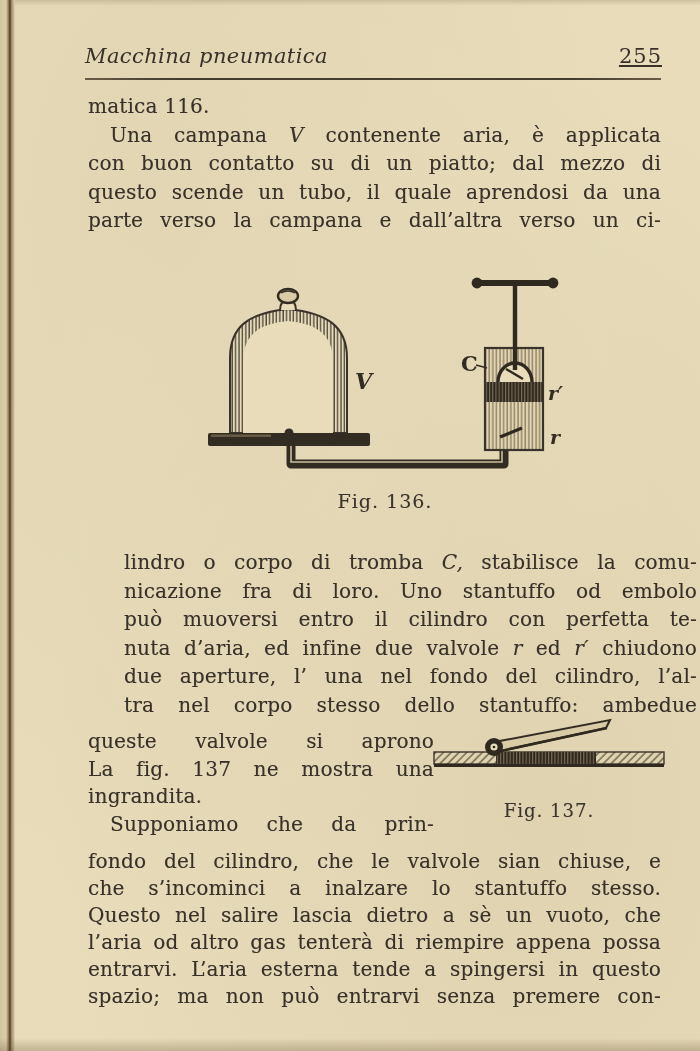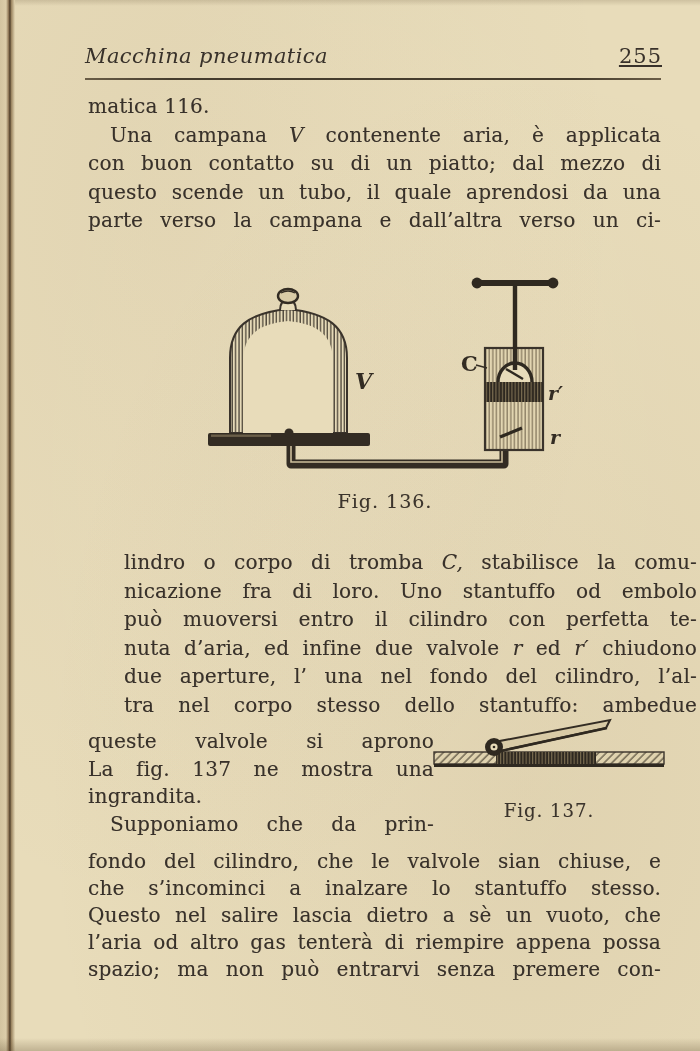--- a/index.html
+++ b/index.html
@@ -154,19 +154,20 @@
       <circle cx="62" cy="39" r="1.3" fill="#2f2920"></circle>
     </svg>
     <div class="figcap cap137">Fig. 137.</div>
   </div>
 
   <div class="textblock lines-27" style="top:828px;margin-top:20px;">
     <div class="tl">fondo del cilindro, che le valvole sian chiuse, e</div>
     <div class="tl">che s’incominci a inalzare lo stantuffo stesso.</div>
     <div class="tl">Questo nel salire lascia dietro a sè un vuoto, che</div>
     <div class="tl">l’aria od altro gas tenterà di riempire appena possa</div>
+    <div class="tl">entrarvi. L’aria esterna tende a spingersi in questo</div>
     <div class="tl">spazio; ma non può entrarvi senza premere con-</div>
   </div>
 
   <div class="top-edge"></div>
   <div class="left-edge"></div>
   <div class="bottom-edge"></div>
 </div>
 
 </body></html>

